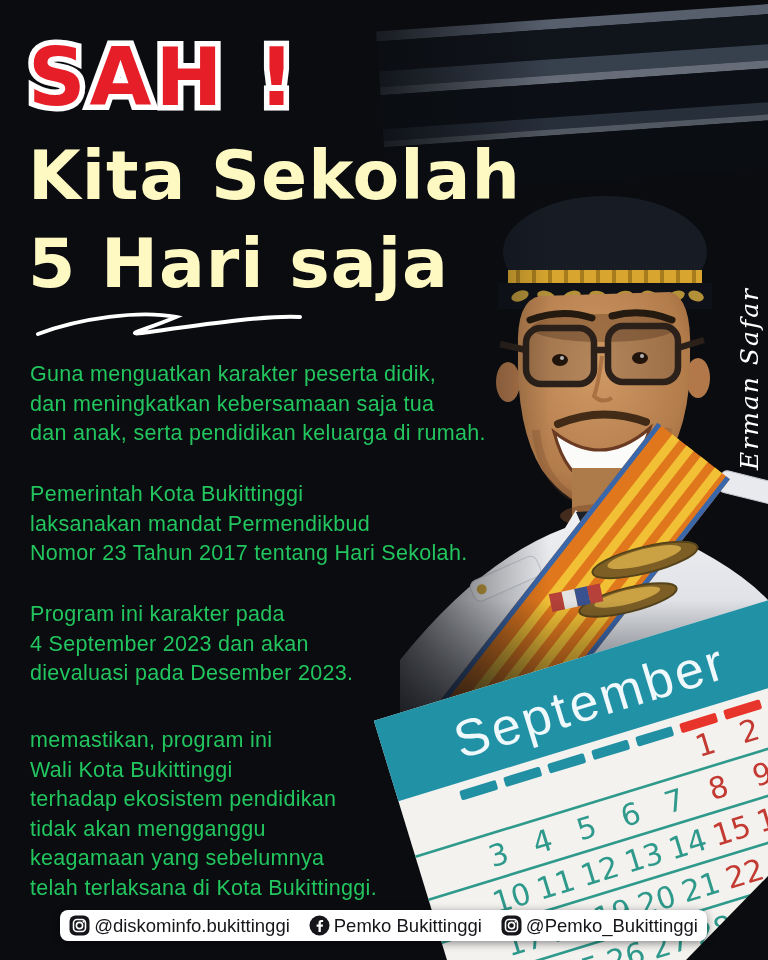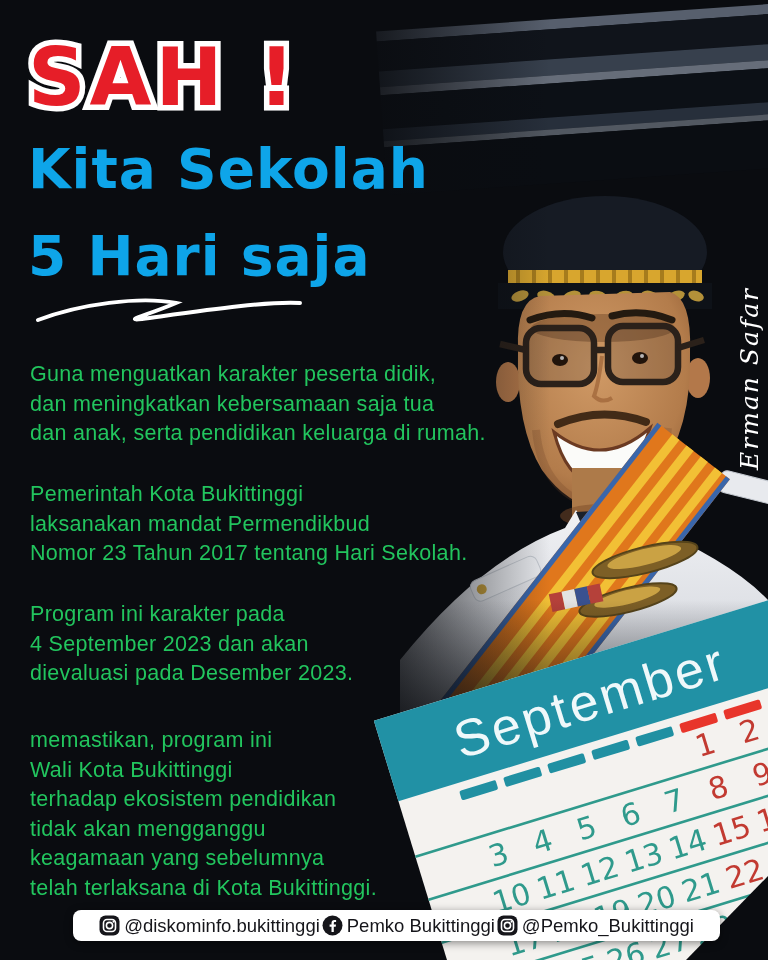--- a/index.html
+++ b/index.html
@@ -10,46 +10,46 @@
   }
   
   .headline{position:absolute;left:28px;top:36px;z-index:3;}
   .sah{position:relative;font-family:"DejaVu Sans",sans-serif;font-weight:bold;
        font-size:80px;line-height:1.05;letter-spacing:4px;white-space:nowrap;}
   .sah .stroke{position:absolute;left:0;top:0;color:#fff;
        -webkit-text-stroke:11px #fff;
        text-shadow:3px 0 0 #fff,-3px 0 0 #fff,0 3px 0 #fff,0 -3px 0 #fff,
                    2px 2px 0 #fff,-2px 2px 0 #fff,2px -2px 0 #fff,-2px -2px 0 #fff;}
   .sah .fill{position:relative;color:#e61e28;}
-  .hl{font-family:"DejaVu Sans",sans-serif;font-weight:bold;color:#0ea5e9;
-      font-size:55px;line-height:1.0;letter-spacing:1px;white-space:nowrap;}
+  .hl{font-family:"DejaVu Sans",sans-serif;font-weight:bold;color:#fef9c3;
+      font-size:68px;line-height:1.0;letter-spacing:1px;white-space:nowrap;}
   .hl.l1{margin-top:22px;}
-  .hl.l2{margin-top:32px;}
+  .hl.l2{margin-top:20px;}
   .squiggle{margin-top:8px;display:block;}
   
   .para{position:absolute;left:30px;z-index:3;color:#22c55e;
         font-size:21.5px;line-height:29.5px;letter-spacing:0.3px;}
   .para span{display:block;white-space:nowrap;}
   
   .credit{position:absolute;right:4px;top:240px;height:230px;z-index:4;
           writing-mode:vertical-rl;transform:rotate(180deg);
           display:flex;align-items:center;
           font-family:"DejaVu Serif",serif;font-style:italic;
           font-size:25px;letter-spacing:2px;color:#ffffff;white-space:nowrap;}
   
   .photo-svg{position:absolute;left:340px;top:0;z-index:1;}
   .cal-svg{position:absolute;left:350px;top:530px;z-index:5;}
   .cal-month{font-family:"Liberation Sans","DejaVu Sans",sans-serif;
              font-size:52px;letter-spacing:3px;fill:#eff8fa;}
   .cal-num{font-family:"DejaVu Sans",sans-serif;font-size:30px;font-weight:500;}
   
   .footer{position:absolute;left:60px;top:910px;width:647px;height:31px;z-index:10;
           background:#ffffff;border-radius:8px;box-shadow:0 2px 8px rgba(0,0,0,.45);
-          display:flex;align-items:center;justify-content:center;gap:2px;
-          font-size:18.5px;font-weight:500;color:#15151a;white-space:nowrap;margin-left:13px;}
+          display:flex;align-items:center;justify-content:center;gap:19px;
+          font-size:18.5px;font-weight:500;color:#15151a;white-space:nowrap;}
   .footer .soc{display:flex;align-items:center;gap:4px;}
   .footer svg{display:block;}
 </style>
 </head>
 <body>
 
 <div class="canvas">
 
   <svg class="photo-svg" width="428" height="750" viewBox="0 0 428 750">
     <defs>

